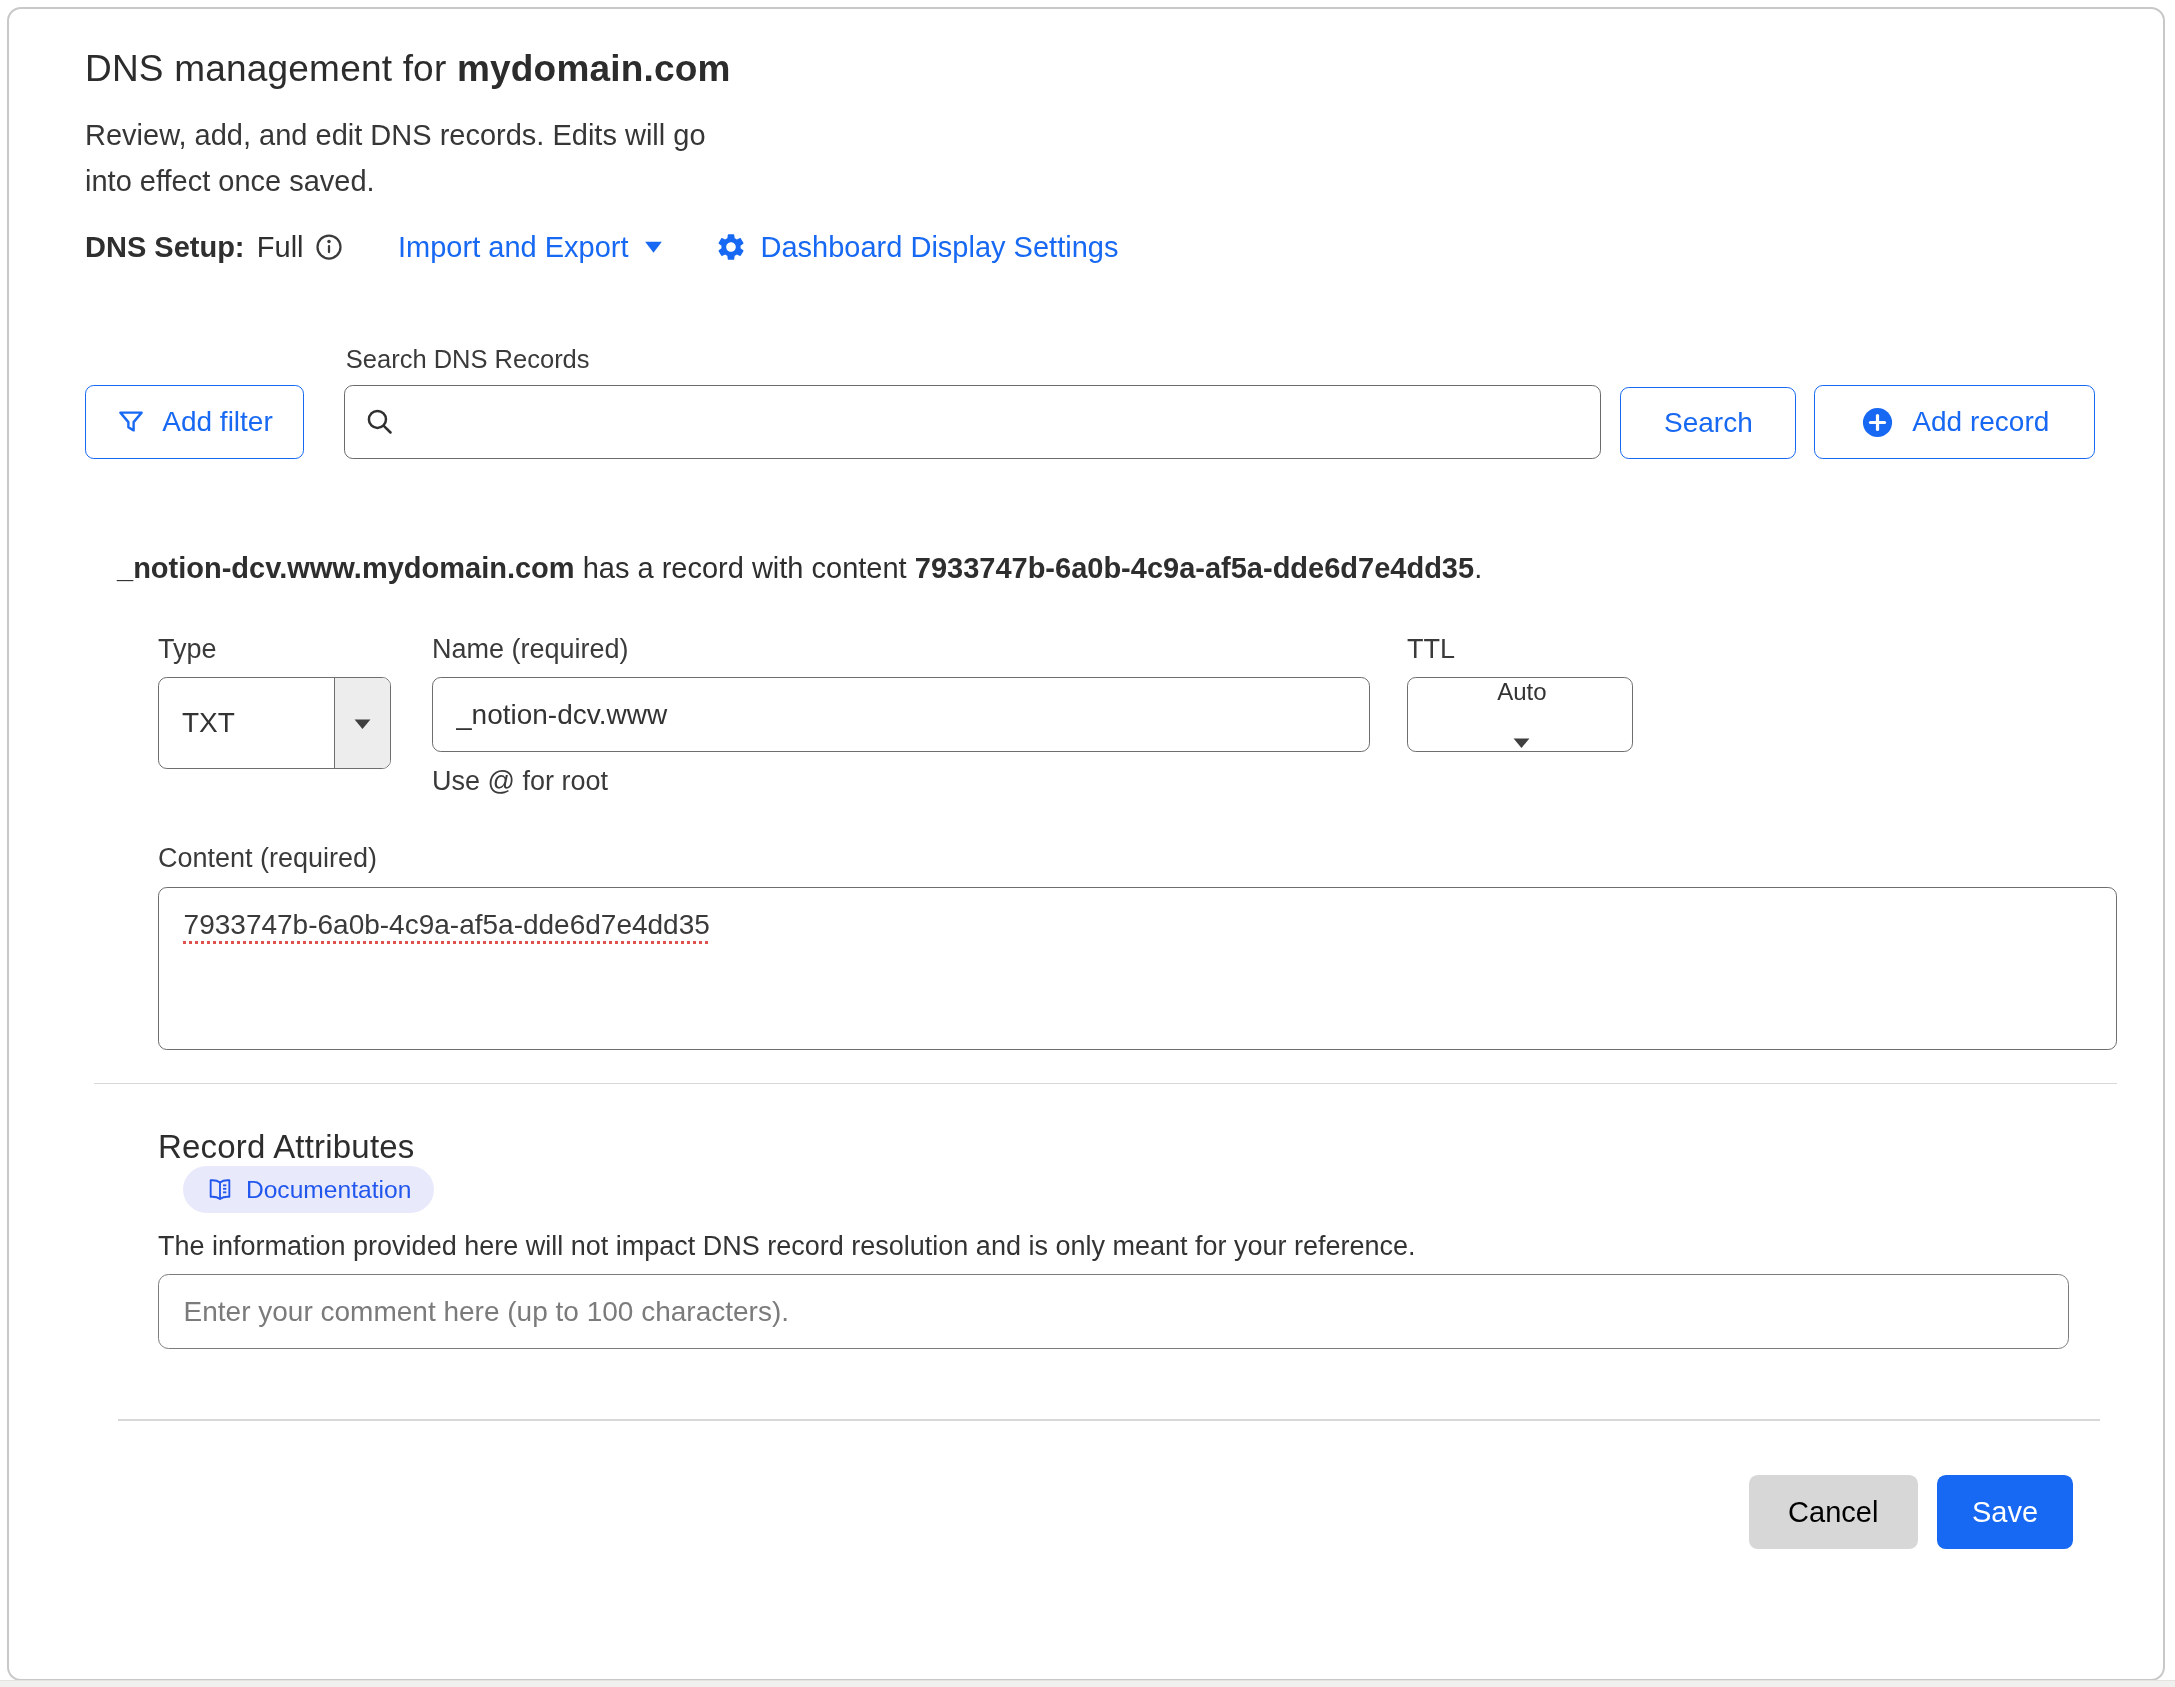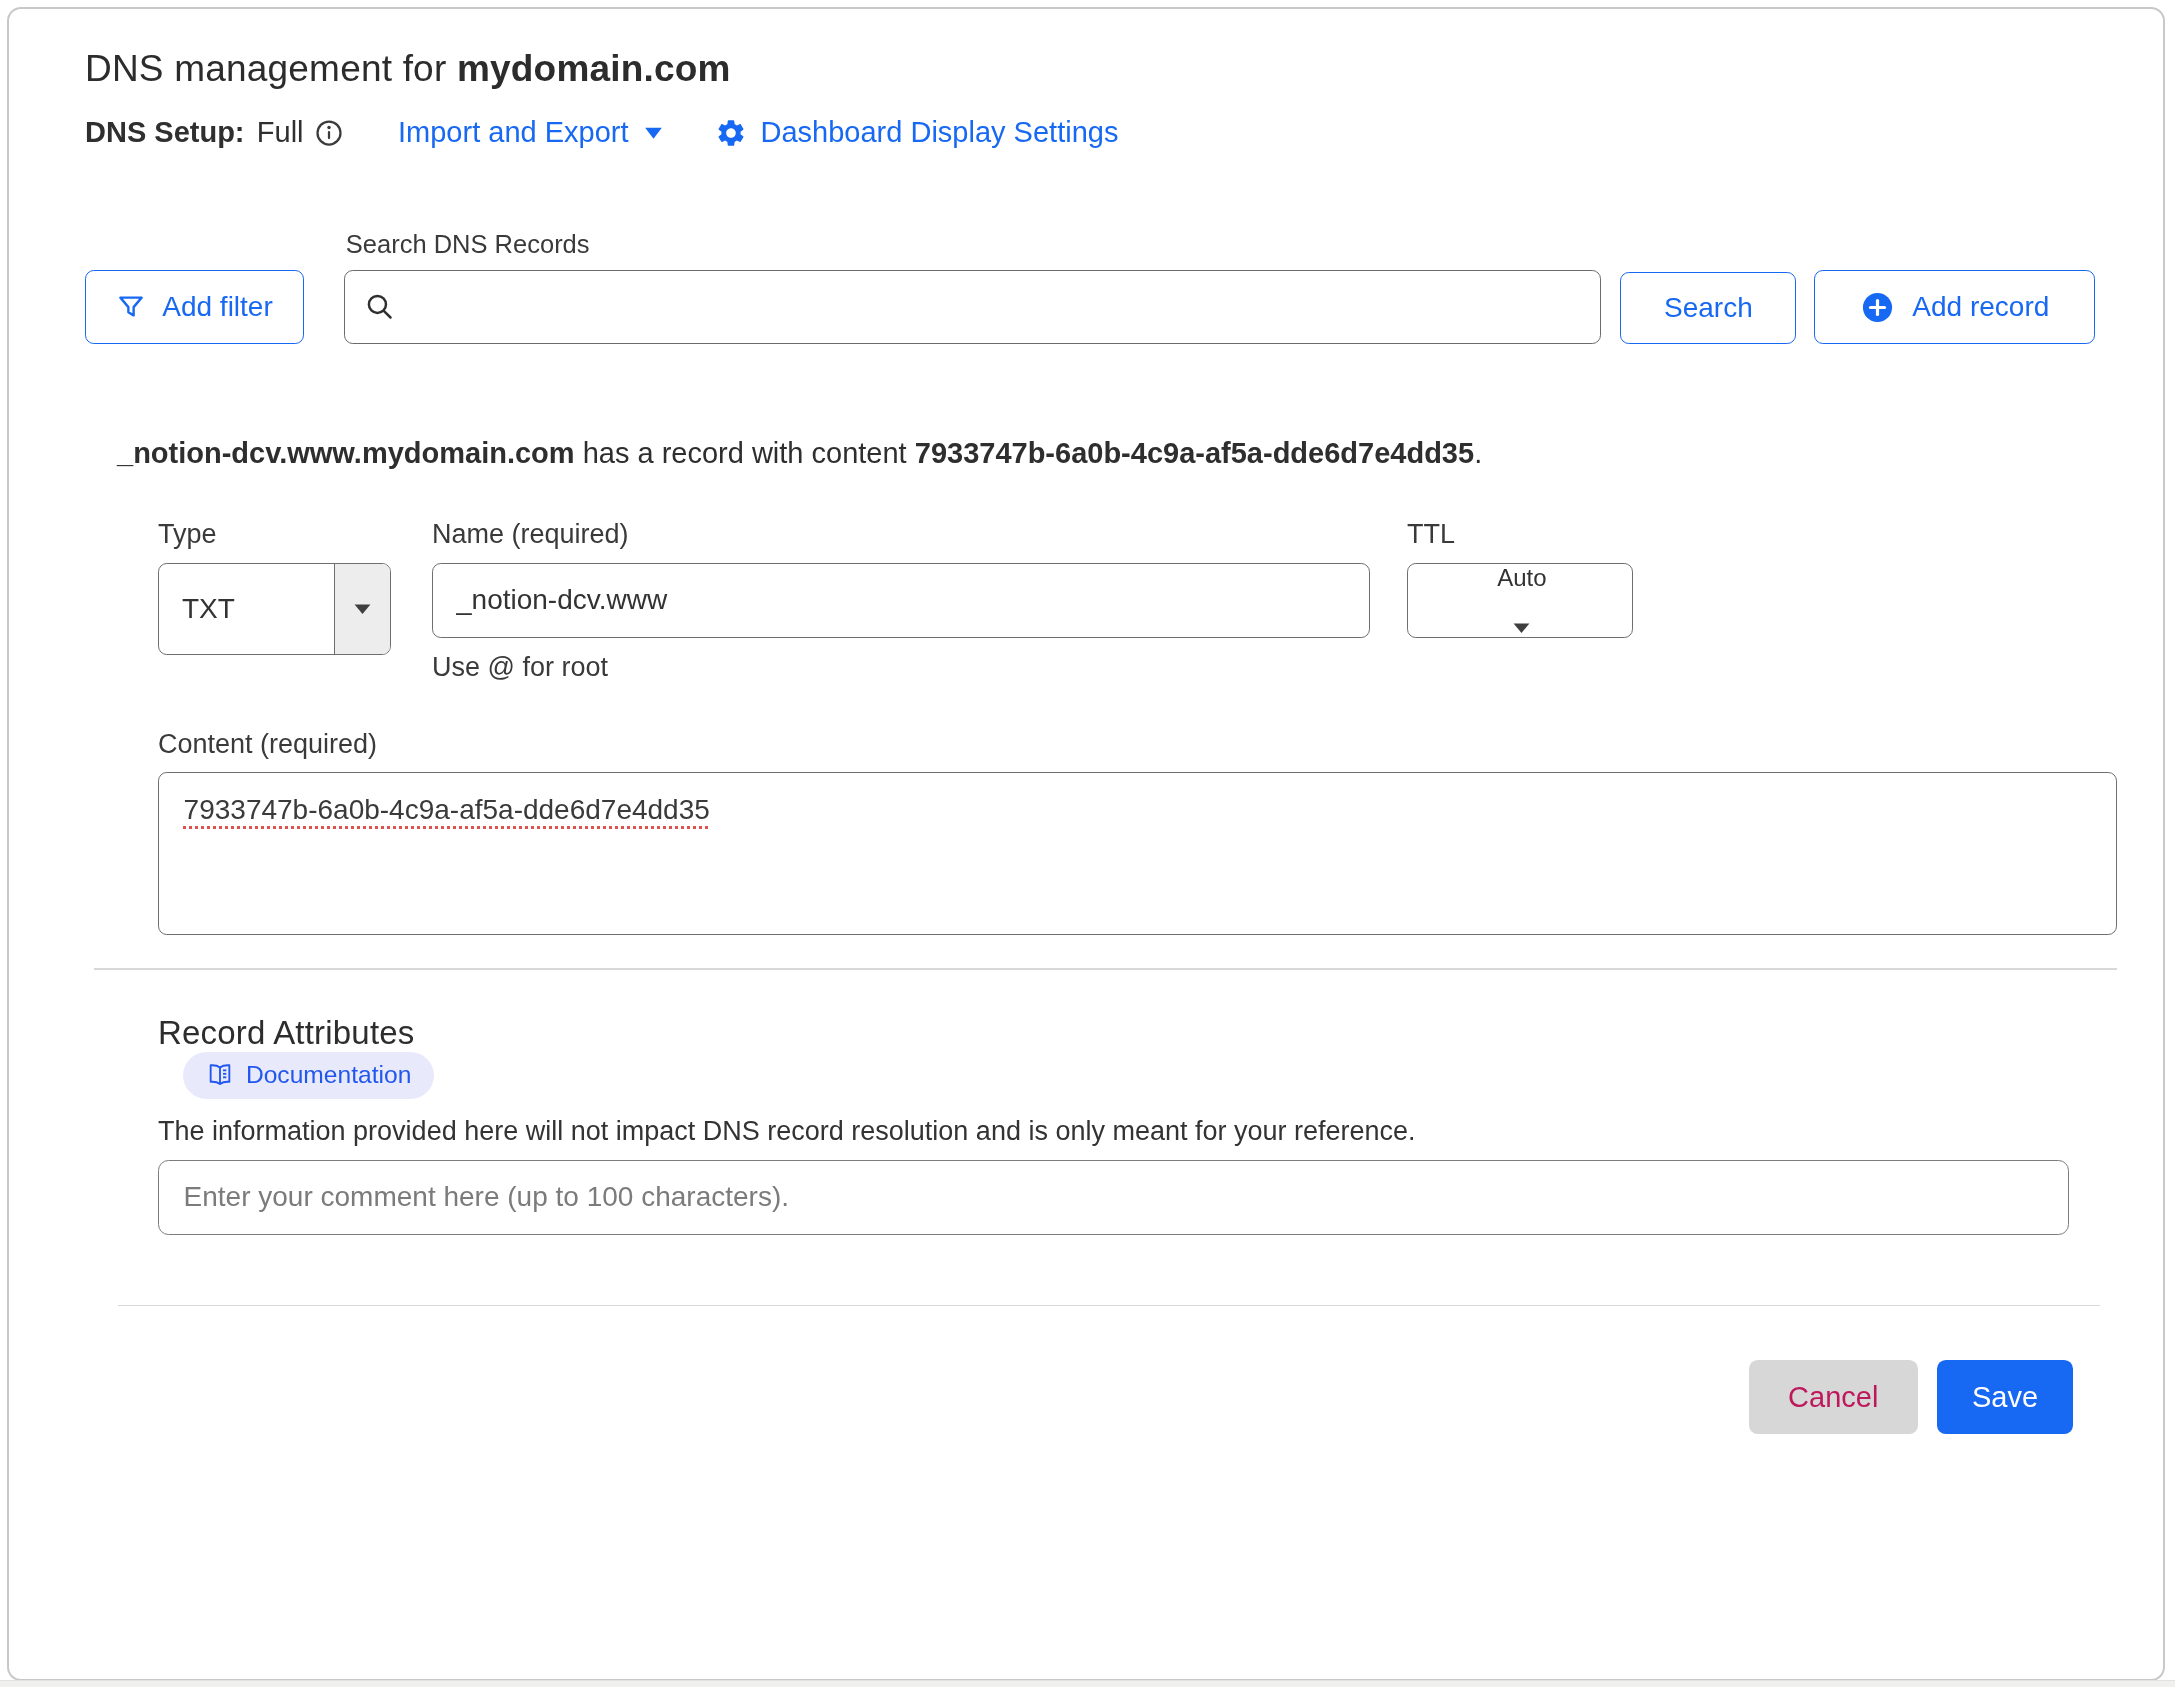--- a/index.html
+++ b/index.html
@@ -92,32 +92,36 @@
   .comment-label { margin-top:51px; font-size:27px; color:#3a3a3a; }
   .comment-input { margin-top:12.3px; width:1911px; height:75px; border:1.8px solid #7c7c7c;
                    border-radius:10.5px; padding:0 24.6px; font-size:28px; font-family:inherit;
                    color:#333; outline:none; }
   .comment-input::placeholder { color:#7b7b7b; }
 
   
   .footer { margin-top:54px; width:1988px; display:flex; justify-content:flex-end; gap:19.3px; }
   .btn { border:none; border-radius:8.8px; font-size:29px; font-family:inherit; cursor:pointer;
          display:inline-flex; align-items:center; justify-content:center; }
-  .btn-cancel { width:169px; height:74px; background:#d7d7d7; color:#be185d; }
+  .btn-cancel { width:169px; height:74px; background:#d7d7d7; color:#000000; }
   .btn-save { width:136px; height:74px; background:#1768f2; color:#ffffff; }
 </style>
 </head>
 <body>
 
 <div class="page">
   <div class="panel">
     <div class="panel-inner">
 
       <h1 class="title"><span>DNS management for </span><span class="dom">mydomain.com</span></h1>
 
+      <p class="subtitle">
+        <span>Review, add, and edit DNS records. Edits will go</span>
+        <span>into effect once saved.</span>
+      </p>
 
       <div class="dns-setup-row">
         <span class="lbl">DNS Setup:</span>
         <span class="val">Full</span>
         <span class="icon-info">
           <svg width="30" height="30" viewBox="0 0 24 24">
               <circle cx="12" cy="12" r="9.2" fill="none" stroke="#3b3b3b" stroke-width="1.8"></circle>
               <circle cx="12" cy="7.6" r="1.4" fill="#3b3b3b"></circle>
               <rect x="11.1" y="10.3" width="1.8" height="6.6" rx="0.9" fill="#3b3b3b"></rect>
             </svg>

